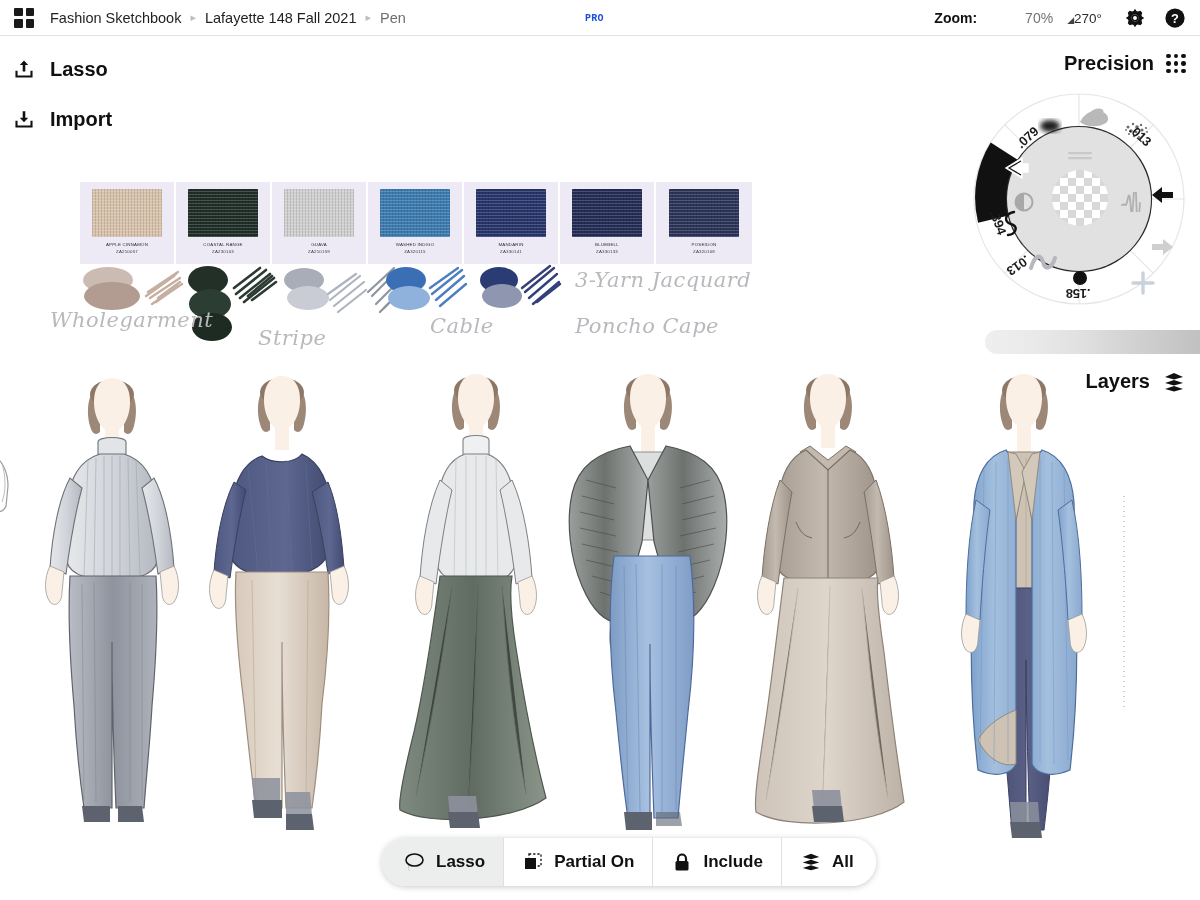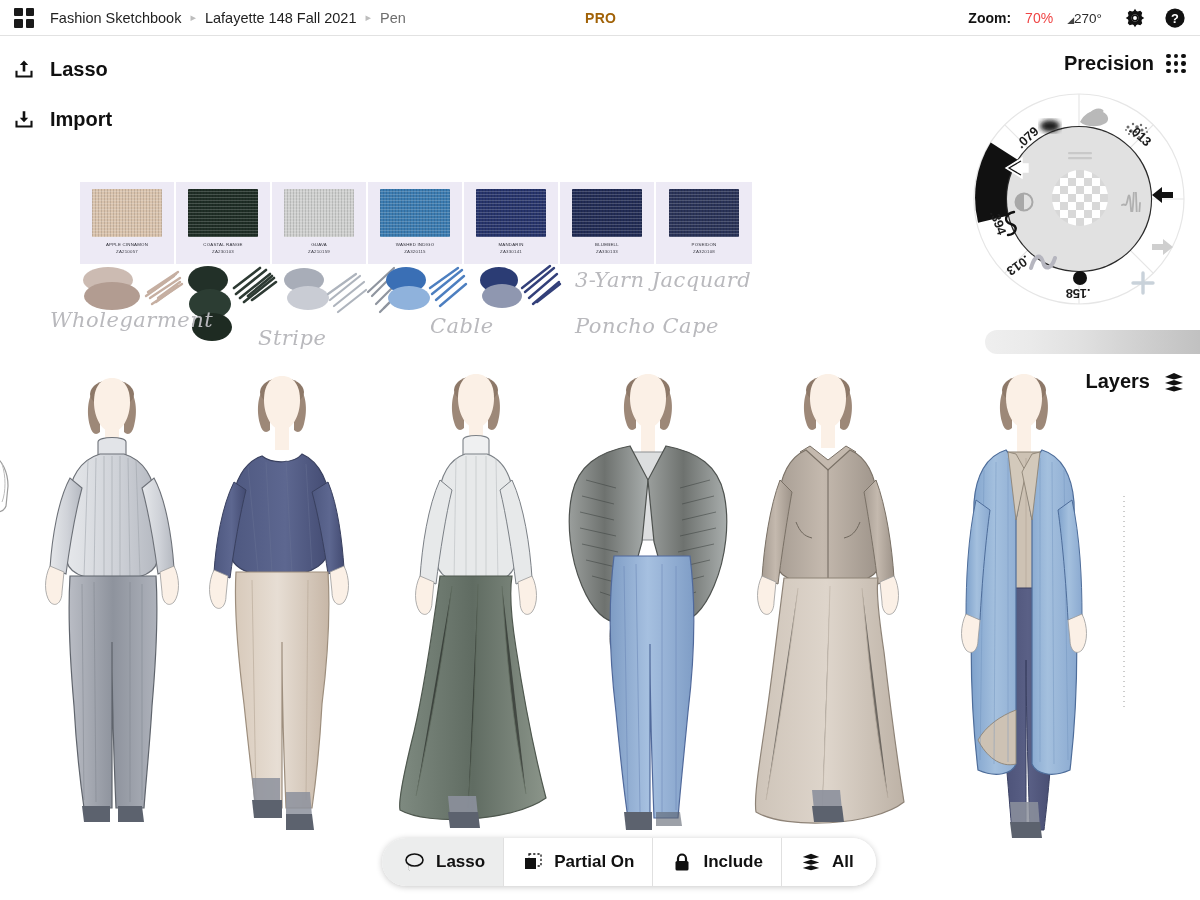--- a/index.html
+++ b/index.html
@@ -24,26 +24,26 @@
     width:20px; height:20px; margin-left:14px; margin-right:16px;
     display:grid; grid-template-columns:1fr 1fr; grid-template-rows:1fr 1fr; gap:3px;
   }
   .grid-icon i { background:#1a1a1a; border-radius:1px; display:block; }
   .breadcrumb { display:flex; align-items:center; font-size:14.5px; color:#1f1f1f; }
   .crumb { white-space:nowrap; }
   .crumb.dim { color:#6e6e6e; }
   .crumb-sep { color:#bdbdbd; font-size:11px; margin:0 9px; }
   .pro-badge {
     position:absolute; left:585px; top:50%; transform:translateY(-50%);
-    font-size:14px; font-weight:bold; letter-spacing:0.3px; color:#a16207;
+    font-size:10px; font-weight:bold; letter-spacing:0.3px; color:#1d4ed8;font-family:Liberation Mono, monospace;
   }
   .top-right { margin-left:auto; display:flex; align-items:center; padding-right:14px; }
   .zoom-group { font-size:14px; display:flex; align-items:baseline; gap:14px; }
   .zoom-label { font-weight:bold; color:#121212; }
-  .zoom-val { color:#ef4444; }
+  .zoom-val { color:#737373;margin-left:34px; }
   .rot-val { color:#2b2b2b; font-size:13.5px; }
   .rot-val .tri { font-size:9px; color:#444; }
   .gear-icon { margin-left:22px; width:22px; height:22px; position:relative; }
   .help-icon { margin-left:18px; width:22px; height:22px; }
 
   
   .leftpanel { position:absolute; top:44px; left:0; width:220px; z-index:30; }
   .lp-row { display:flex; align-items:center; height:50px; padding-left:12px; }
   .lp-row .ico { width:24px; height:24px; margin-right:14px; }
   .lp-row .txt { font-size:20px; font-weight:bold; color:#101010; }

